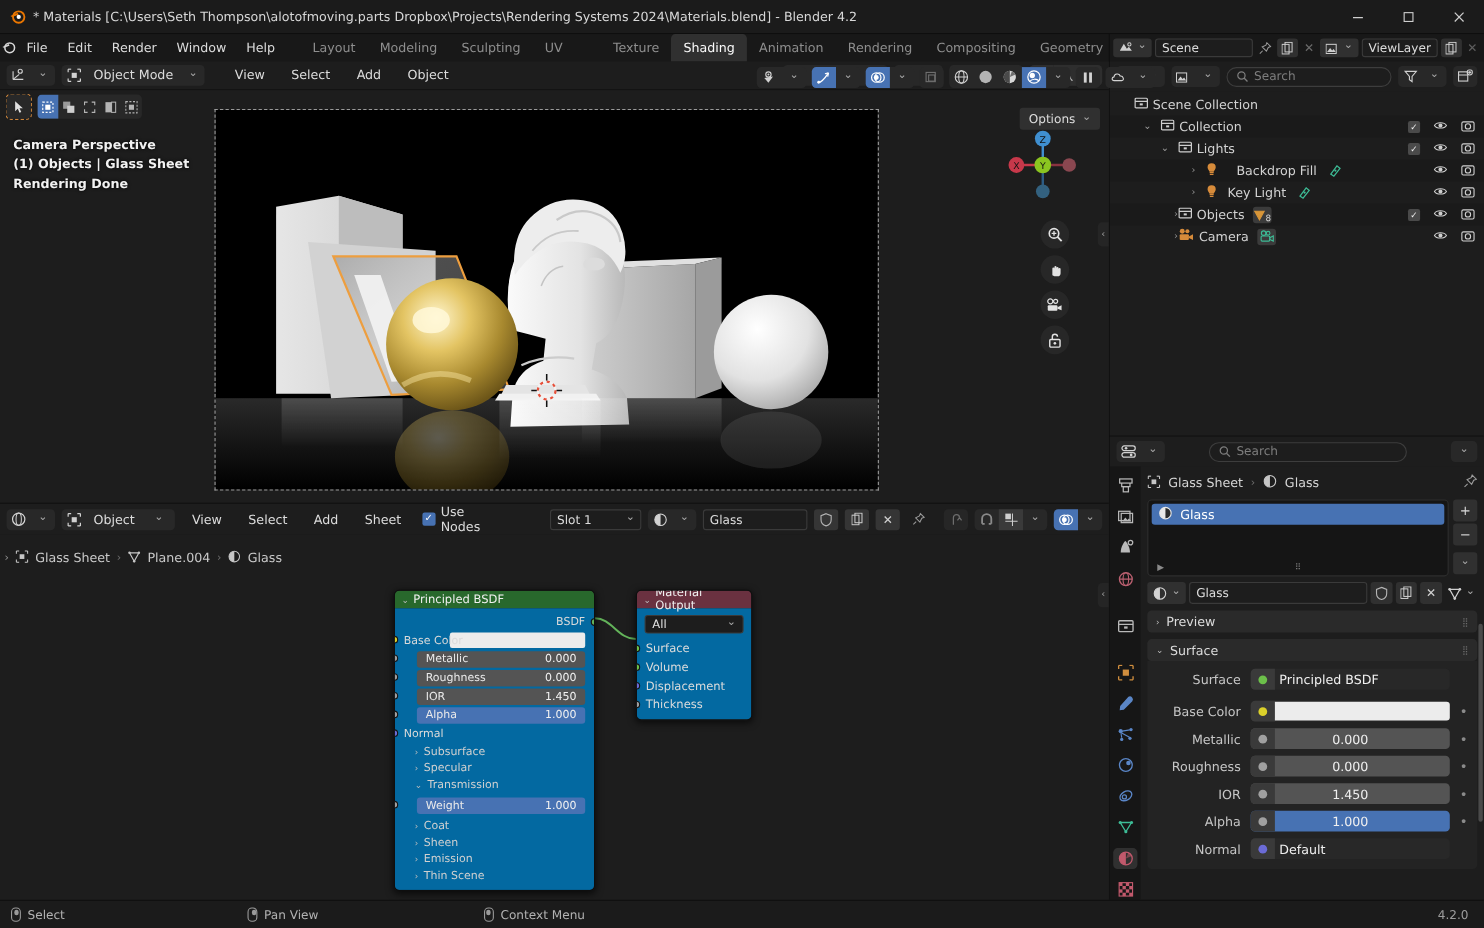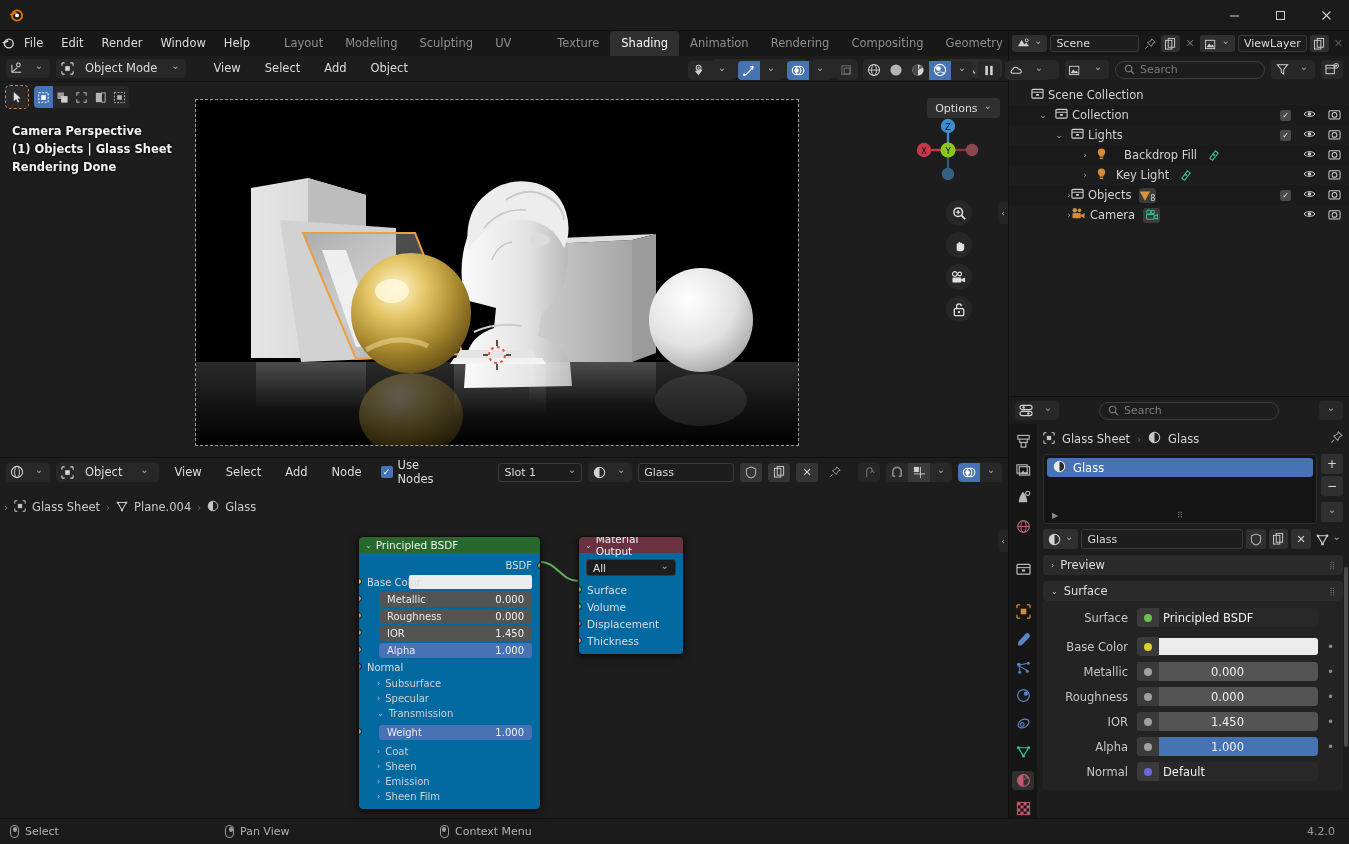--- a/index.html
+++ b/index.html
@@ -178,20 +178,21 @@
 <div class="app">
 
   <div class="titlebar">
     <div class="tb-icon">
       <svg width="17" height="17" viewBox="0 0 17 17">
           <circle cx="10" cy="8.5" r="5.2" fill="none" stroke="#ea7600" stroke-width="1.7"></circle>
           <path d="M2.5 7.5 L9 4.5 L9.8 6.4 L4 8.4 Z" fill="#ea7600"></path>
           <circle cx="10" cy="8.4" r="1.9" fill="#ffffff"></circle>
         </svg>
     </div>
+    <div class="tb-title">* Materials [C:\Users\Seth Thompson\alotofmoving.parts Dropbox\Projects\Rendering Systems 2024\Materials.blend] - Blender 4.2</div>
     <div class="winbtns">
       <div class="winbtn">
         <svg width="11" height="11">
             <line x1="1" y1="6" x2="10" y2="6" stroke="#cfcfcf" stroke-width="1"></line>
           </svg>
       </div>
       <div class="winbtn">
         <svg width="11" height="11">
             <rect x="1.5" y="1.5" width="8" height="8" fill="none" stroke="#cfcfcf" stroke-width="1"></rect>
           </svg>
@@ -690,21 +691,21 @@
           </svg>
       </div>
       <div class="hdr-lbl">Object</div>
       <div class="hdr-btn" style="min-width:30px">
           <span class="chev"></span>
         </div>
     </div>
     <div class="menu-item" style="height:19px;line-height:19px">View</div>
     <div class="menu-item" style="height:19px;line-height:19px">Select</div>
     <div class="menu-item" style="height:19px;line-height:19px">Add</div>
-    <div class="menu-item" style="height:19px;line-height:19px">Node</div>
+    <div class="menu-item" style="height:19px;line-height:19px">Sheet</div>
     <div style="display:flex;align-items:center;gap:5px;margin-left:4px">
       <div style="width:12px;height:12px;border-radius:2px;background:#4772b3;display:flex;align-items:center;justify-content:center;font-size:9px;color:#fff">✓</div>
       <span style="font-size:11.5px;color:#dcdcdc">Use Nodes</span>
     </div>
     <div style="width:28px"></div>
     <div class="w field" style="width:84px;height:19px;justify-content:space-between">
       <span>Slot 1</span>
         <span class="chev"></span>
     </div>
     <div class="hdr-grp">
@@ -891,21 +892,21 @@
         <div class="sub">
           <span class="tri">›</span>
           <span>Sheen</span>
         </div>
         <div class="sub">
           <span class="tri">›</span>
           <span>Emission</span>
         </div>
         <div class="sub">
           <span class="tri">›</span>
-          <span>Sheen Film</span>
+          <span>Thin Scene</span>
         </div>
       </div>
     </div>
 
     <div class="node" style="left:578px; top:50px; width:106px;">
       <div class="node-hd out">
         <span class="tri">⌄</span>
         <span>Material Output</span>
       </div>
       <div class="node-body">

